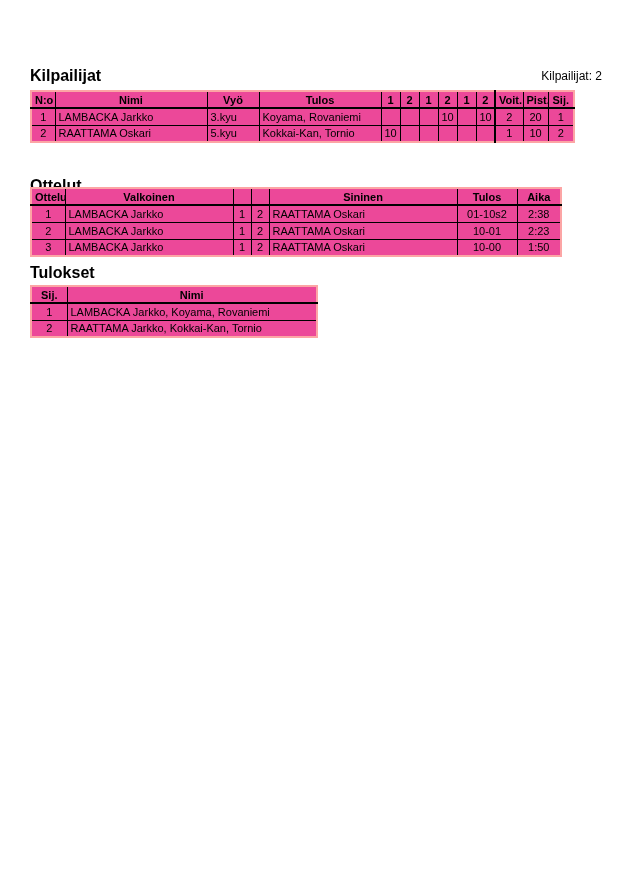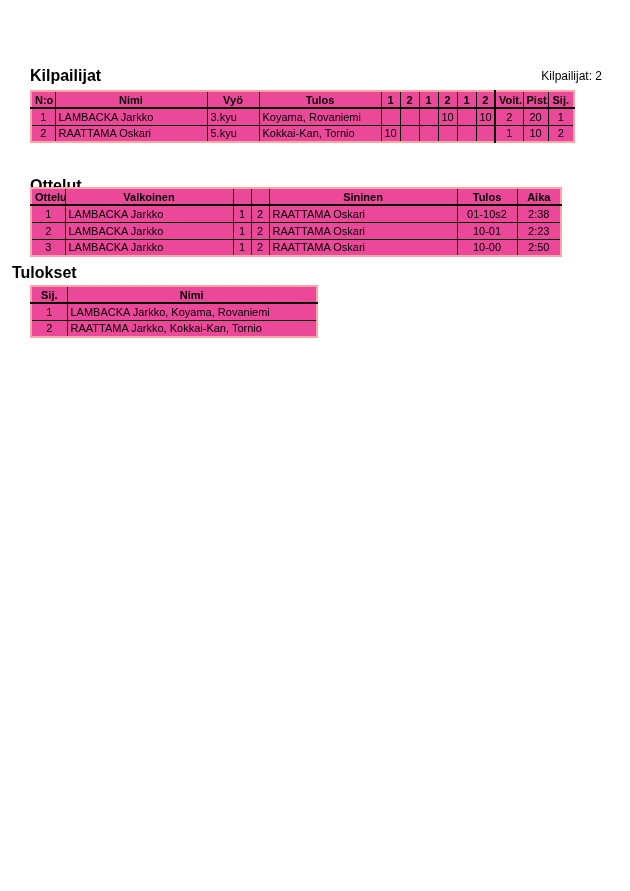--- a/index.html
+++ b/index.html
@@ -10,21 +10,21 @@
   .title {
     position:absolute; top:42px; left:0; width:100%;
     text-align:center; font-size:20px; font-weight:bold;
     white-space:pre; letter-spacing:0.2px;
   }
   .sec-label {
     position:absolute; font-size:16px; font-weight:bold; text-align:left;
   }
   .kilp-label { top:67px; left:30px; width:470px; }
   .ottelut-label { top:177px; left:30px; width:530px; }
-  .tulokset-label { top:264px; left:12px; width:286px; }
+  .tulokset-label { top:264px; left:30px; width:286px; }
   .count { position:absolute; top:69px; right:28px; font-size:12px; }
 
   table {
     position:absolute; border-collapse:collapse; table-layout:fixed;
     background:#ec4899; border:2px solid #fca5a5;
   }
   td, th {
     border:1px solid #000; font-size:11px; height:17px;
     padding:0 3px; overflow:hidden; white-space:nowrap; vertical-align:middle;
   }
@@ -151,21 +151,21 @@
       <td class="c">10-01</td>
       <td class="c">2:23</td>
     </tr>
     <tr>
       <td class="c">3</td>
       <td class="l">LAMBACKA Jarkko</td>
       <td class="c">1</td>
       <td class="c">2</td>
       <td class="l">RAATTAMA Oskari</td>
       <td class="c">10-00</td>
-      <td class="c">2:50</td>
+      <td class="c">1:50</td>
     </tr>
   </tbody>
     </table>
 
   <div class="sec-label tulokset-label">Tulokset</div>
 
   <table class="t3">
     <colgroup>
       <col style="width:36px">
         <col style="width:250px">

